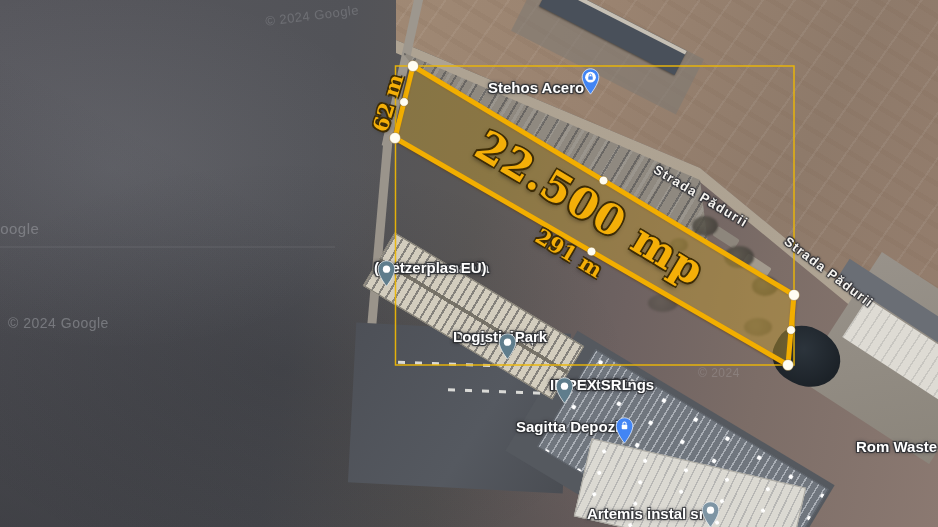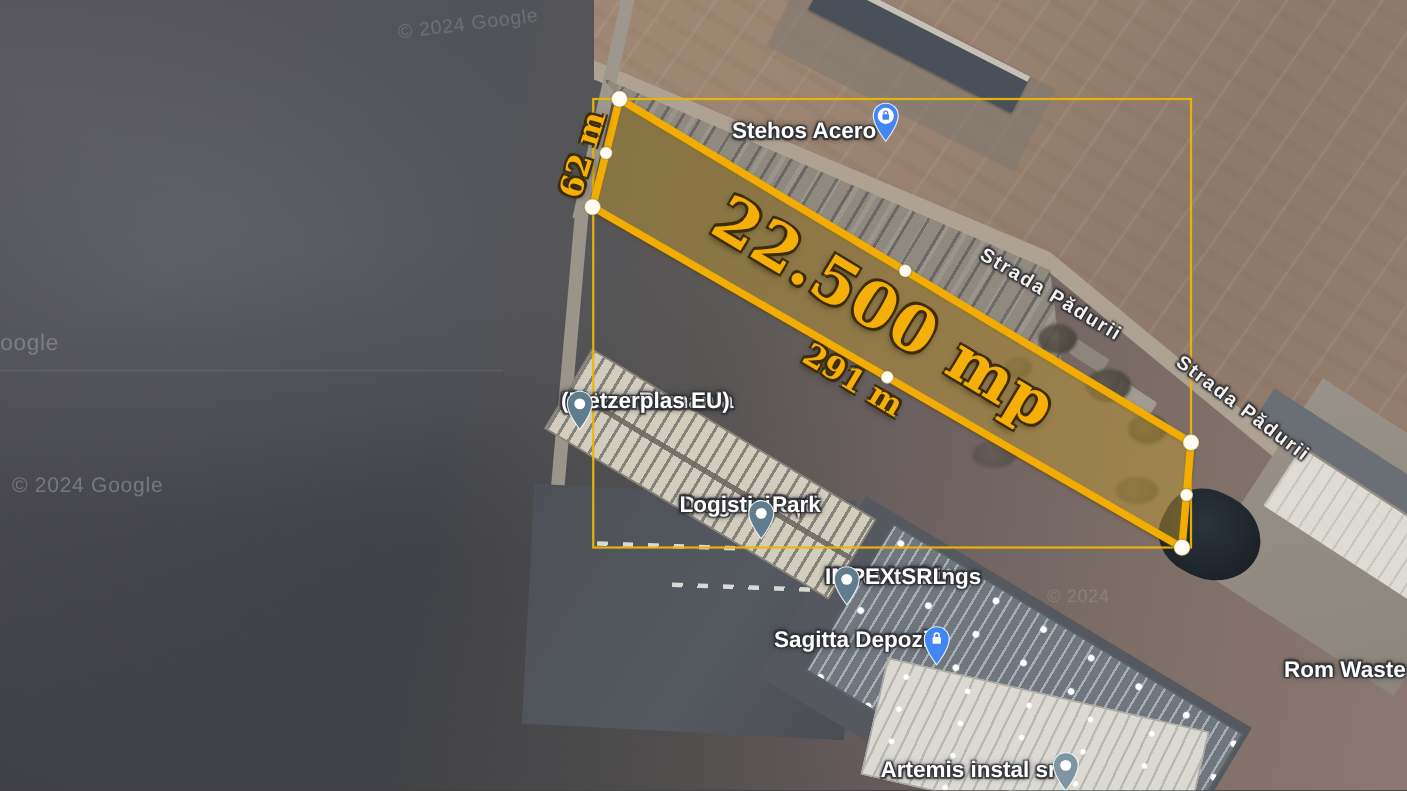--- a/index.html
+++ b/index.html
@@ -158,21 +158,21 @@
   <div class="tree t1"></div>
   <div class="tree t2"></div>
   <div class="tree t3"></div>
   <div class="tree t4"></div>
   <div class="tree t5"></div>
   <div class="tree t6"></div>
 
   <div class="wm" style="left:265px;top:8px;transform:rotate(-7deg);opacity:.20;">© 2024 Google</div>
   <div class="wm" style="left:-12px;top:220px;opacity:.30;font-size:15px;">Google</div>
   <div class="wm" style="left:8px;top:315px;opacity:.32;font-size:14px;">© 2024 Google</div>
-  <div class="wm" style="left:698px;top:366px;opacity:.18;font-size:12px;margin-top:24px;">© 2024</div>
+  <div class="wm" style="left:698px;top:366px;opacity:.18;font-size:12px;">© 2024</div>
 
   <svg class="overlay" width="938" height="527" viewBox="0 0 938 527">
     <rect x="395.5" y="66" width="398.5" height="299"></rect>
     <polygon points="413,66 794,295 788,365 395,138" fill="rgba(240,195,60,0.32)"></polygon>
     <circle cx="413" cy="66" r="5.5"></circle>
     <circle cx="794" cy="295" r="5.5"></circle>
     <circle cx="788" cy="365" r="5.5"></circle>
     <circle cx="395" cy="138" r="5.5"></circle>
     <circle cx="603.5" cy="180.5" r="4.3"></circle>
     <circle cx="791" cy="330" r="4.3"></circle>

